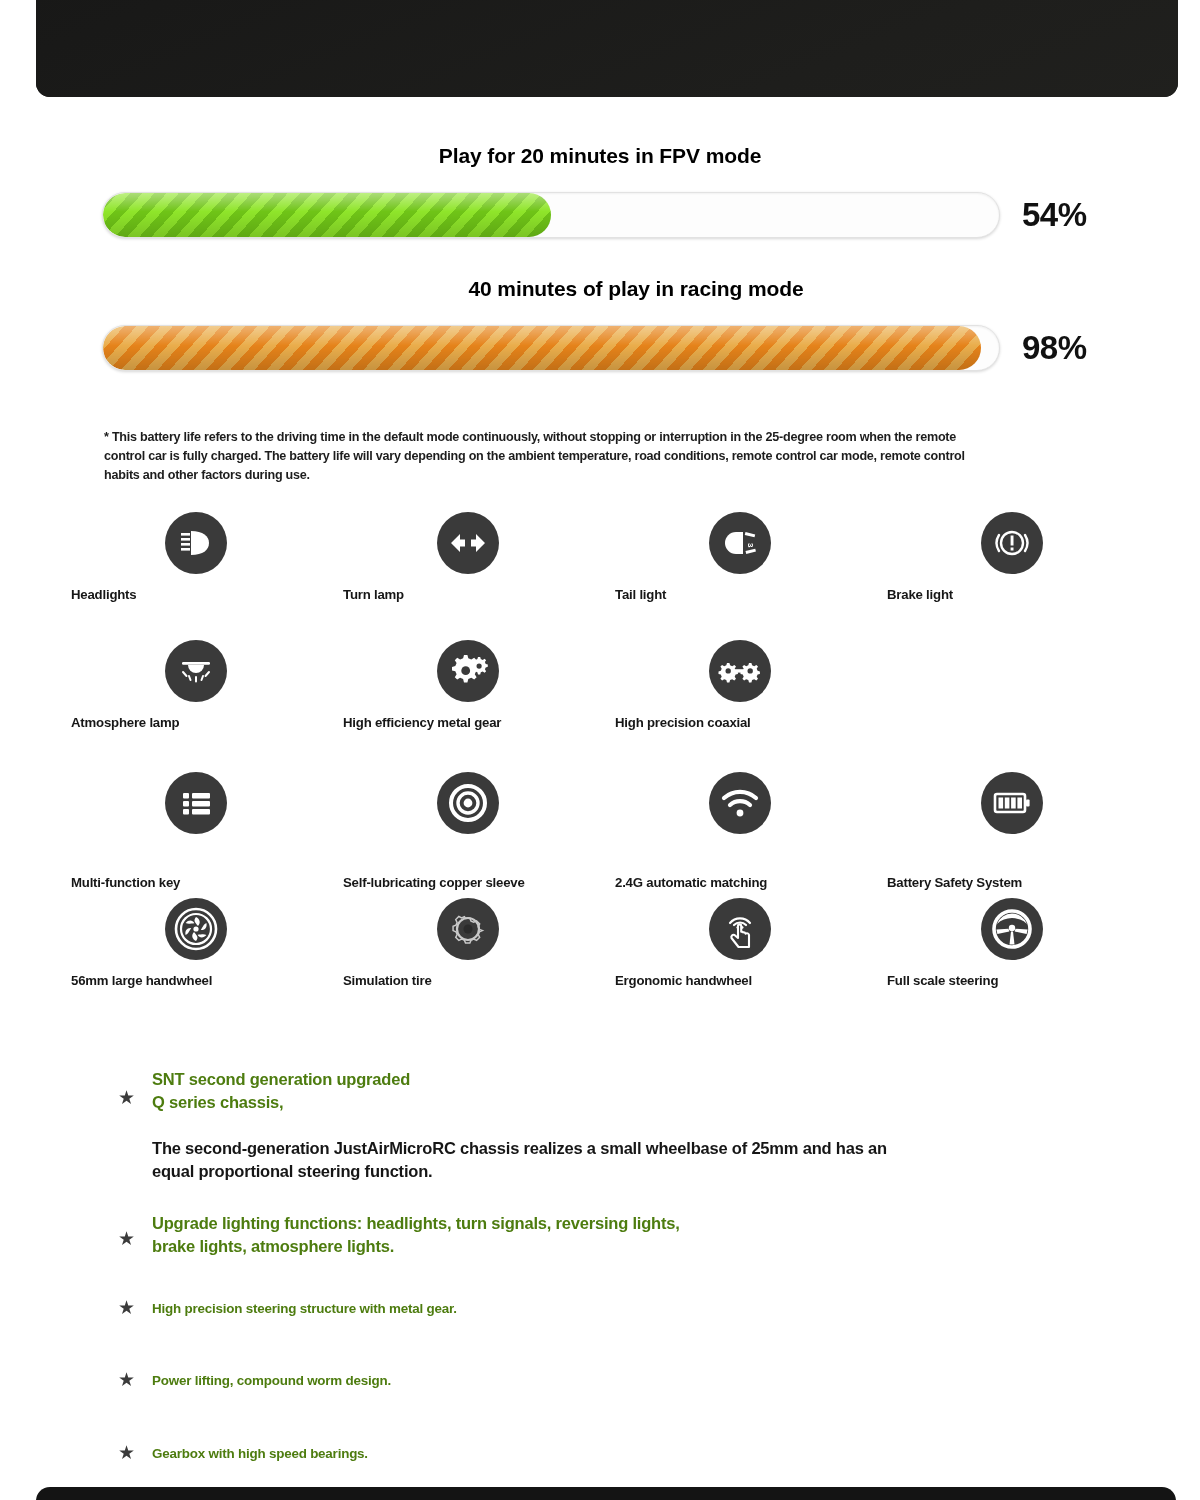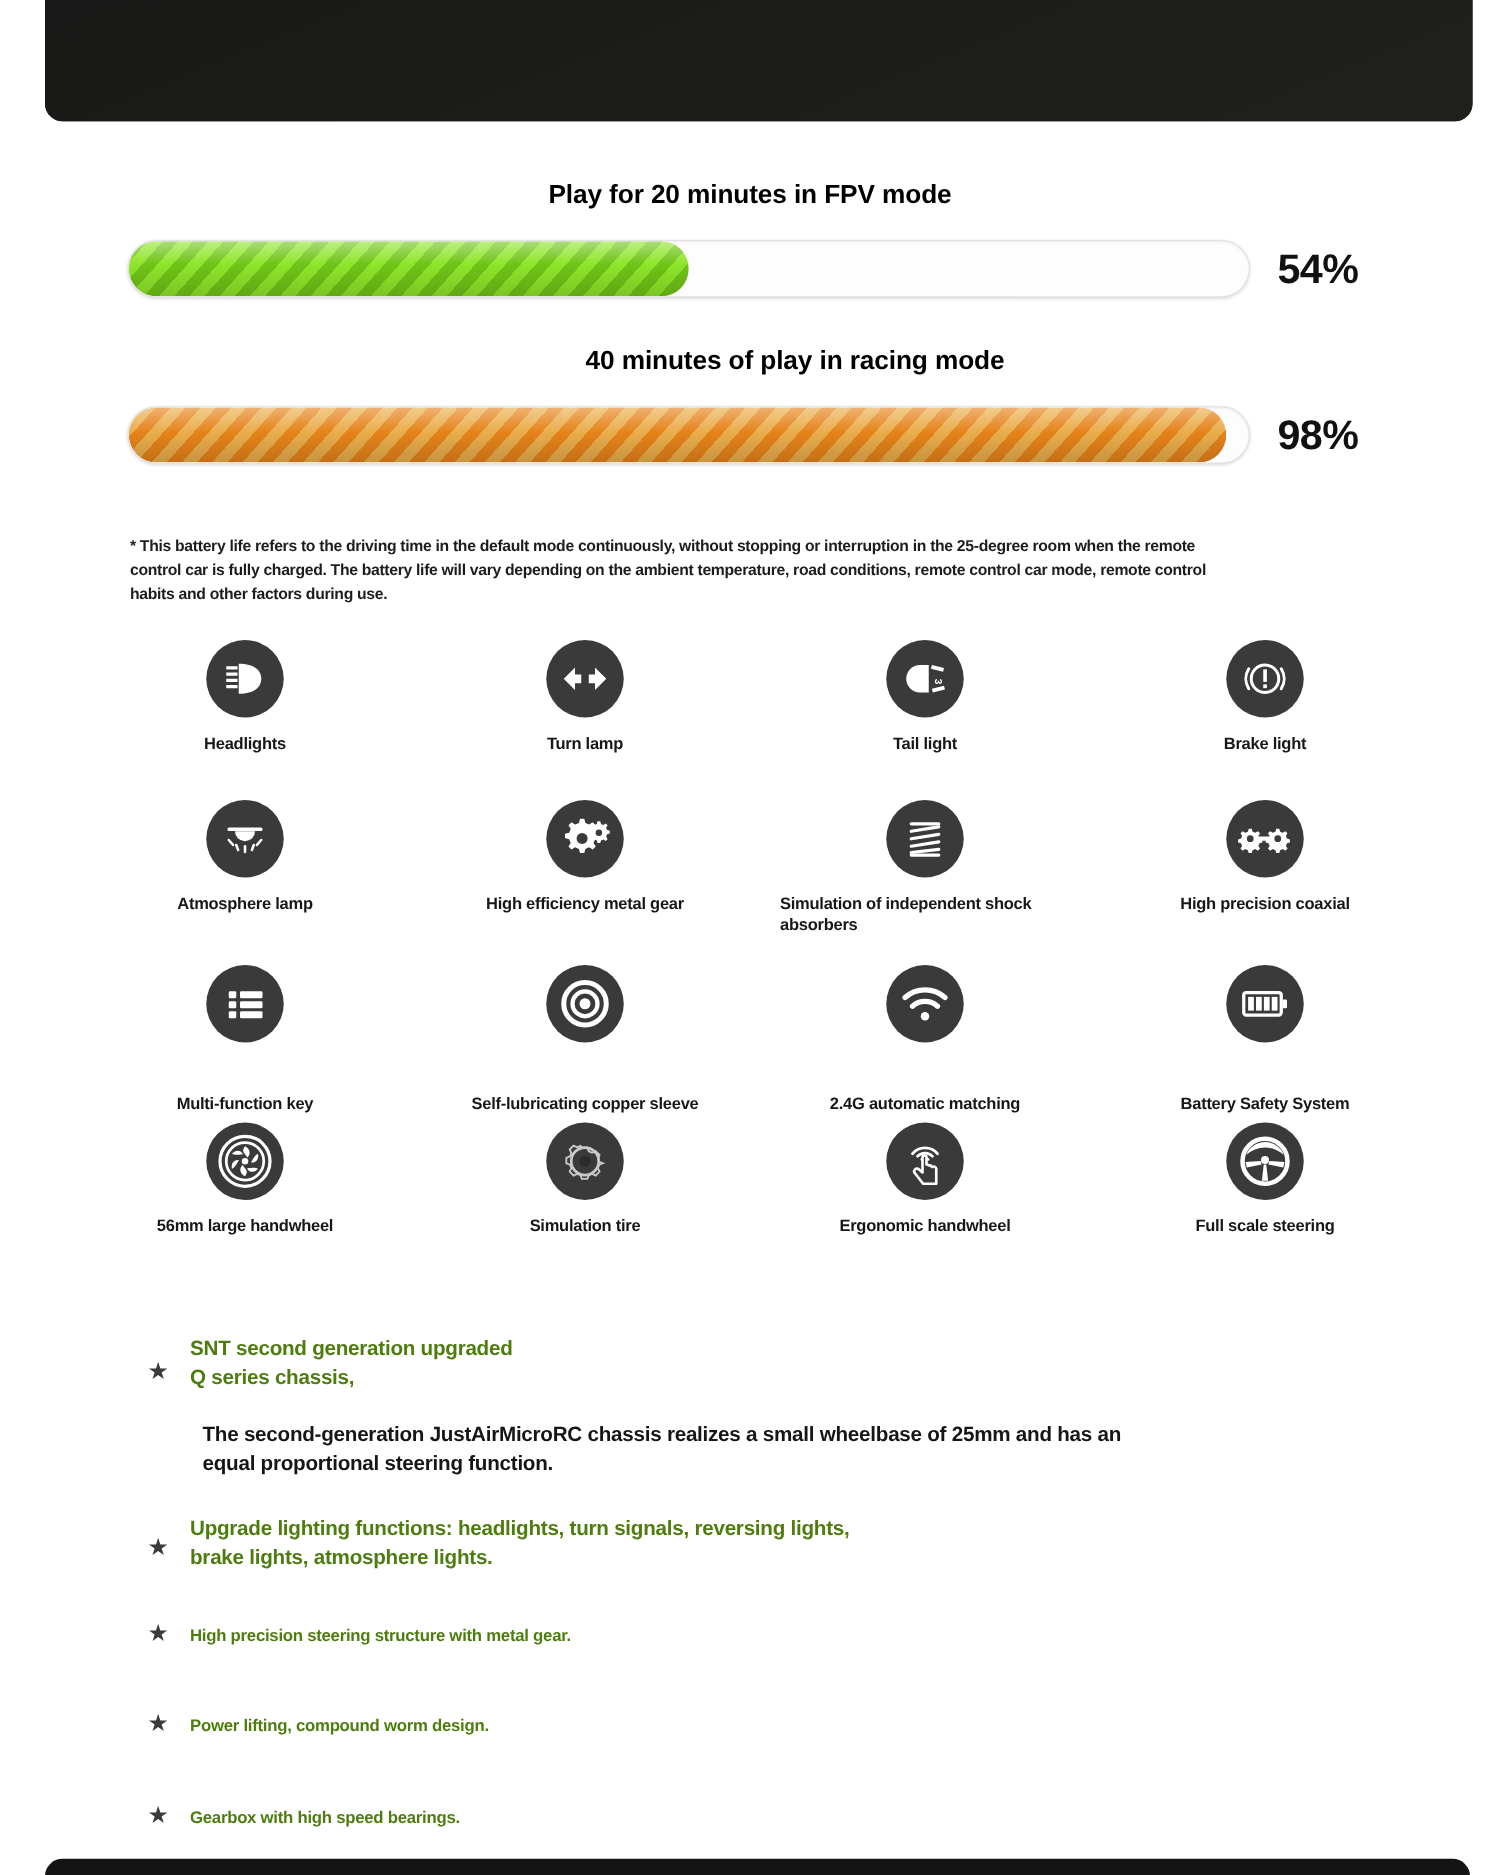--- a/index.html
+++ b/index.html
@@ -150,21 +150,21 @@
     align-items: center;
     justify-content: center;
     flex: 0 0 auto;
   }
   .icon-circle svg { display: block; }
   .cell-label {
     margin-top: 13px;
     font-size: 13.2px;
     font-weight: bold;
     color: #171717;
-    text-align: center;
+    text-align: left;
     line-height: 1.28;
     letter-spacing: -0.2px;
     width: 250px;
   }
   .cell-label.lead { text-align: left; width: 232px; }
 
   .grid-row.r1 .grid-cell { height: 128px; }
   .grid-row.r2 .grid-cell { height: 132px; }
   .grid-row.r3 .grid-cell { height: 126px; gap: 28px; }
   .grid-row.r4 .grid-cell { height: 120px; }
@@ -193,21 +193,21 @@
     color: #4d7c0f;
     letter-spacing: -0.2px;
     white-space: pre-line;
   }
   .b-lg   { font-size: 16.5px; line-height: 1.42; }
   .b-sm   { font-size: 13.4px; line-height: 1.4; }
 
   #bullet-chassis   { margin-top: 0; }
   #bullet-chassis .star { margin-top: 20px; }
   #para-chassis {
-    margin-left: 44px;
+    margin-left: 34px;
     margin-top: 22px;
     font-size: 16.5px;
     font-weight: bold;
     line-height: 1.42;
     color: #161616;
     letter-spacing: -0.2px;
     width: 900px;
     white-space: pre-line;
   }
   #bullet-lighting  { margin-top: 28px; }
@@ -339,35 +339,20 @@
           <svg width="44" height="44" viewBox="0 0 44 44">
             <path d="M18 6 l3.4 0 .9 3.3 3 1.3 2.9-1.8 2.4 2.4-1.8 2.9 1.3 3 3.3.9 0 3.4-3.3.9-1.3 3 1.8 2.9-2.4 2.4-2.9-1.8-3 1.3-.9 3.3-3.4 0-.9-3.3-3-1.3-2.9 1.8-2.4-2.4 1.8-2.9-1.3-3-3.3-.9 0-3.4 3.3-.9 1.3-3-1.8-2.9 2.4-2.4 2.9 1.8 3-1.3z" fill="#fff"></path>
             <circle cx="19.7" cy="21.7" r="4.4" fill="#3a3a3a"></circle>
             <path d="M32 8 l2.2 0 .6 2.1 1.9.8 1.9-1.2 1.5 1.5-1.2 1.9.8 1.9 2.1.6 0 2.2-2.1.6-.8 1.9 1.2 1.9-1.5 1.5-1.9-1.2-1.9.8-.6 2.1-2.2 0-.6-2.1-1.9-.8-1.9 1.2-1.5-1.5 1.2-1.9-.8-1.9-2.1-.6 0-2.2 2.1-.6.8-1.9-1.2-1.9 1.5-1.5 1.9 1.2 1.9-.8z" fill="#fff"></path>
             <circle cx="33.1" cy="17.1" r="2.6" fill="#3a3a3a"></circle>
           </svg>
         </div>
         <div class="cell-label">High efficiency metal gear</div>
       </div>
 
-      <div class="grid-cell">
-        <div class="icon-circle">
-          <svg width="42" height="42" viewBox="0 0 42 42">
-            <g stroke="#fff" stroke-width="2.6" stroke-linecap="round" fill="none">
-              <line x1="10" y1="9" x2="32" y2="9"></line>
-              <line x1="10" y1="15" x2="32" y2="11.5"></line>
-              <line x1="10" y1="21" x2="32" y2="17.5"></line>
-              <line x1="10" y1="27" x2="32" y2="23.5"></line>
-              <line x1="10" y1="32" x2="32" y2="29.5"></line>
-              <line x1="10" y1="34" x2="32" y2="34"></line>
-            </g>
-          </svg>
-        </div>
-        <div class="cell-label lead">Simulation of independent shock absorbers</div>
-      </div>
 
       <div class="grid-cell">
         <div class="icon-circle">
           <svg width="44" height="44" viewBox="0 0 44 44">
             <rect x="12" y="20.2" width="20" height="3.4" fill="#fff"></rect>
             <path d="M9 14 l2.4 0 .7 2.3 2.1.9 2.1-1.3 1.7 1.7-1.3 2.1.9 2.1 2.3.7 0 2.4-2.3.7-.9 2.1 1.3 2.1-1.7 1.7-2.1-1.3-2.1.9-.7 2.3-2.4 0-.7-2.3-2.1-.9-2.1 1.3-1.7-1.7 1.3-2.1-.9-2.1-2.3-.7 0-2.4 2.3-.7.9-2.1-1.3-2.1 1.7-1.7 2.1 1.3 2.1-.9z" fill="#fff"></path>
             <circle cx="10.2" cy="21.9" r="2.7" fill="#3a3a3a"></circle>
             <path d="M31 14 l2.4 0 .7 2.3 2.1.9 2.1-1.3 1.7 1.7-1.3 2.1.9 2.1 2.3.7 0 2.4-2.3.7-.9 2.1 1.3 2.1-1.7 1.7-2.1-1.3-2.1.9-.7 2.3-2.4 0-.7-2.3-2.1-.9-2.1 1.3-1.7-1.7 1.3-2.1-.9-2.1-2.3-.7 0-2.4 2.3-.7.9-2.1-1.3-2.1 1.7-1.7 2.1 1.3 2.1-.9z" fill="#fff"></path>
             <circle cx="32.2" cy="21.9" r="2.7" fill="#3a3a3a"></circle>
           </svg>

